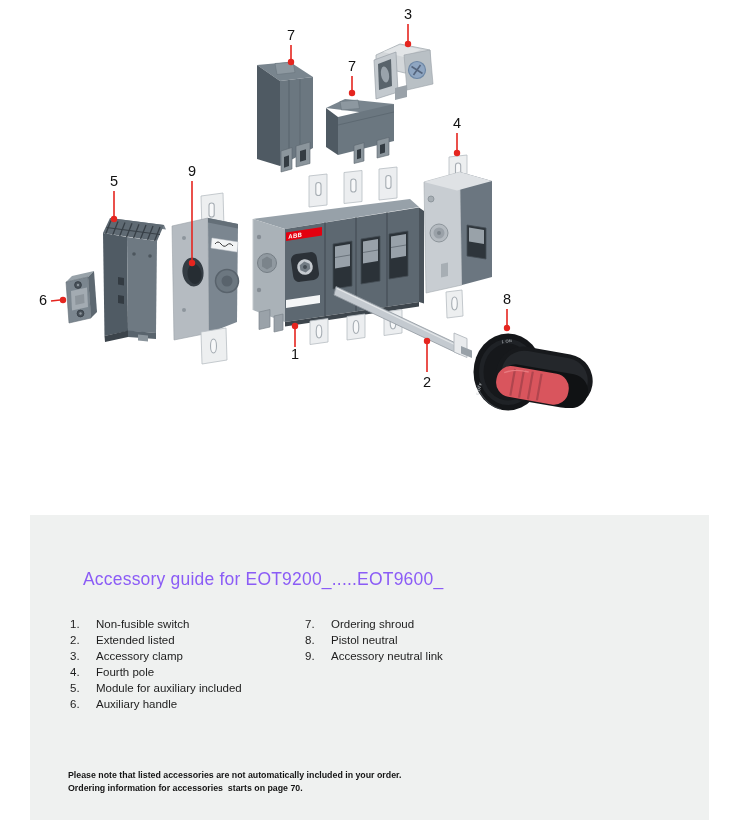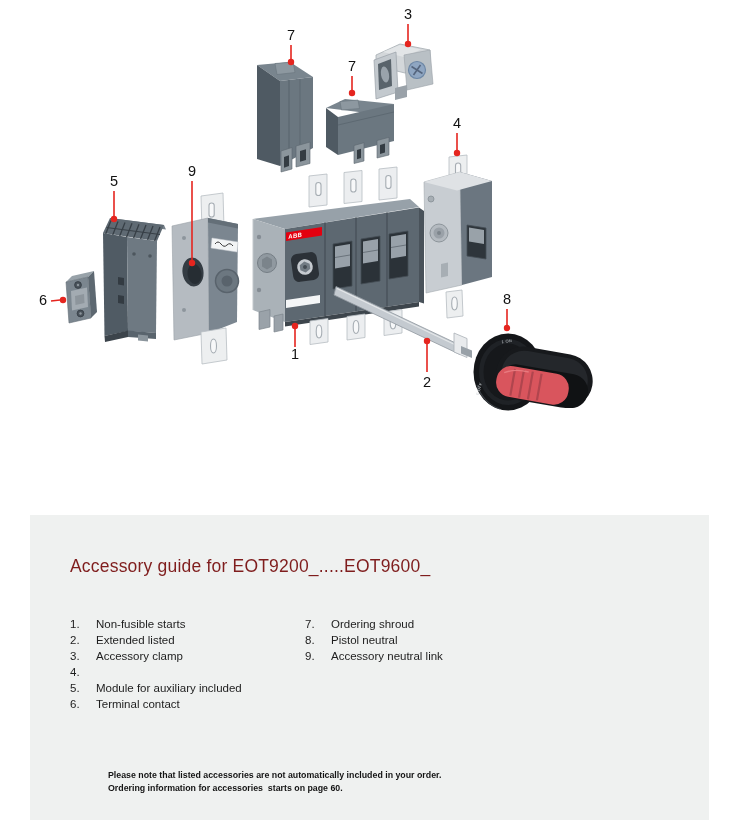--- a/index.html
+++ b/index.html
@@ -8,35 +8,35 @@
     font-family:"Liberation Sans", sans-serif; overflow:hidden;
   }
   .figure-area { position:absolute; left:0; top:0; width:736px; height:515px; }
   .figure-area svg { display:block; font-family:"Liberation Sans", sans-serif; }
 
   .panel {
     position:absolute; left:30px; top:515px; width:679px; height:305px;
     background:#eff1f0; color:#1d1d1d;
   }
   .panel-title {
-    position:absolute; left:40px; top:41px; margin:0;
-    font-size:17.5px; font-weight:400; letter-spacing:0.2px; color:#7f1d1d;
+    position:absolute; left:40px; top:41px; margin:13px;
+    font-size:17.5px; font-weight:400; letter-spacing:0.2px; color:#8b5cf6;
   }
   .acc-list { position:absolute; left:0; top:101px; width:679px; }
   .acc-col { position:absolute; top:0; margin:0; padding:0; list-style:none; }
   .acc-col.left { left:40px; width:230px; }
   .acc-col.right { left:275px; width:230px; }
   .acc-row { display:flex; height:16px; line-height:16px; font-size:11.5px; }
   .acc-num { width:26px; flex:0 0 26px; }
   .acc-label { flex:1; }
   .footnote {
     position:absolute; left:38px; top:254px; margin:0;
     font-size:8.8px; font-weight:700; line-height:13px; color:#141414;
   }
-  .footnote span { white-space:pre-wrap;margin-left:40px; }
+  .footnote span { white-space:pre-wrap; }
 </style>
 </head>
 <body>
 
 <div class="page">
 
   <div class="figure-area">
     <svg width="736" height="515" viewBox="0 0 736 515">
 
       <g>
@@ -278,56 +278,57 @@
     </svg>
   </div>
 
   <section class="panel">
     <h1 class="panel-title">Accessory guide for EOT9200_.....EOT9600_</h1>
 
     <div class="acc-list">
       <ol class="acc-col left">
         <li class="acc-row">
           <span class="acc-num">1.</span>
-          <span class="acc-label">Non-fusible starts</span>
+          <span class="acc-label">Non-fusible switch</span>
         </li>
         <li class="acc-row">
           <span class="acc-num">2.</span>
           <span class="acc-label">Extended listed</span>
         </li>
         <li class="acc-row">
           <span class="acc-num">3.</span>
           <span class="acc-label">Accessory clamp</span>
         </li>
         <li class="acc-row">
           <span class="acc-num">4.</span>
+          <span class="acc-label">Fourth pole</span>
         </li>
         <li class="acc-row">
           <span class="acc-num">5.</span>
           <span class="acc-label">Module for auxiliary included</span>
         </li>
         <li class="acc-row">
           <span class="acc-num">6.</span>
-          <span class="acc-label">Terminal contact</span>
+          <span class="acc-label">Auxiliary handle</span>
         </li>
       </ol>
       <ol class="acc-col right">
         <li class="acc-row">
           <span class="acc-num">7.</span>
           <span class="acc-label">Ordering shroud</span>
         </li>
         <li class="acc-row">
           <span class="acc-num">8.</span>
           <span class="acc-label">Pistol neutral</span>
         </li>
         <li class="acc-row">
           <span class="acc-num">9.</span>
           <span class="acc-label">Accessory neutral link</span>
         </li>
       </ol>
     </div>
 
     <p class="footnote">
       <span>Please note that listed accessories are not automatically included in your order.</span><br>
-      <span>Ordering information for accessories  starts on page 60.</span>
+      <span>Ordering information for accessories  starts on page 70.</span>
     </p>
   </section>
 </div>
 
 </body></html>

